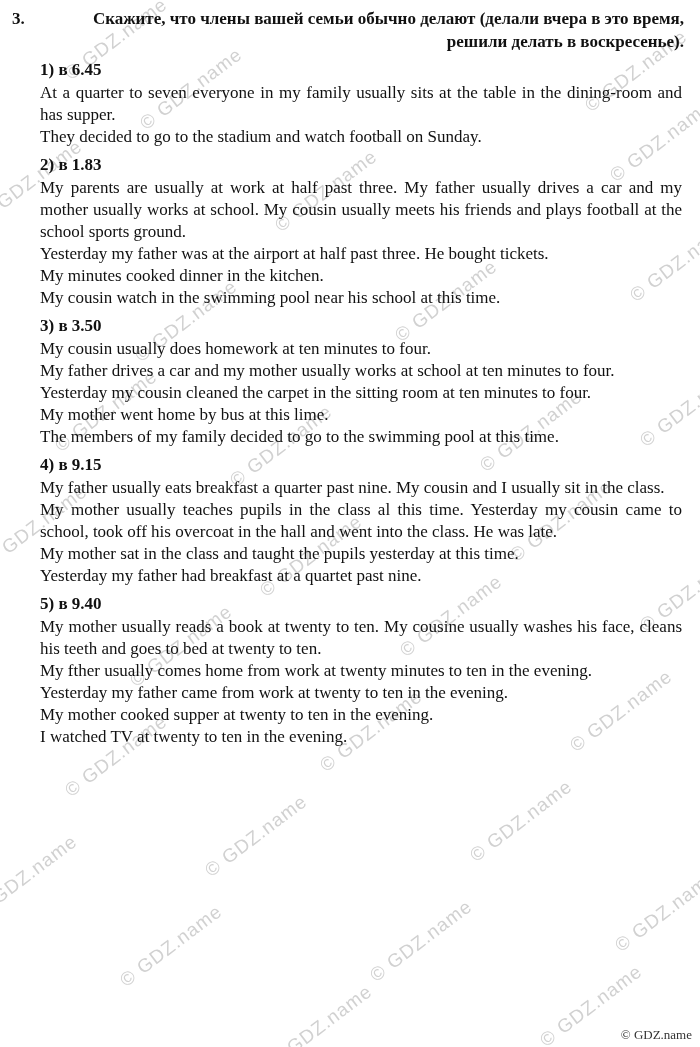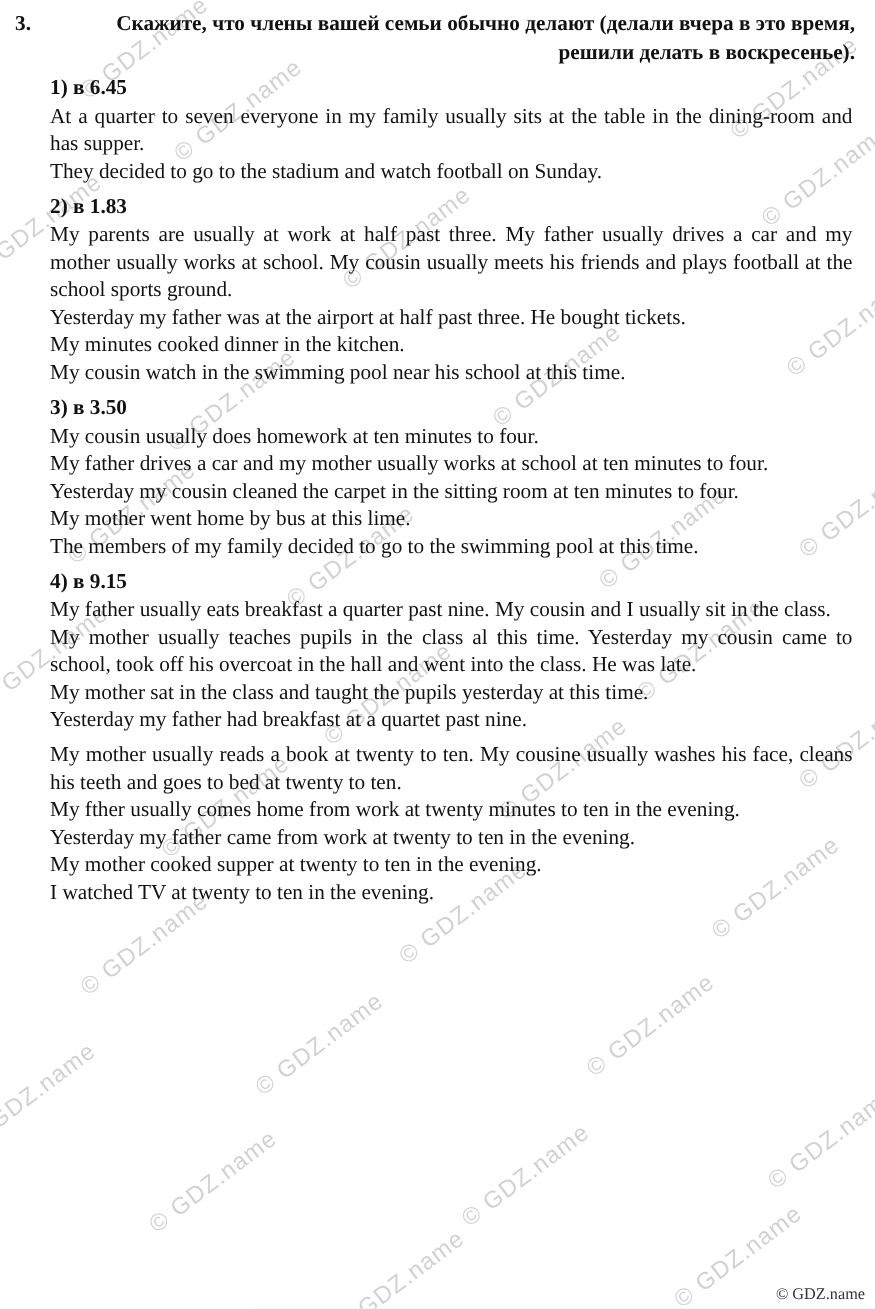--- a/index.html
+++ b/index.html
@@ -137,20 +137,21 @@
 
       <div class="sec">
         <div class="sec-h">4) в 9.15</div>
         <p class="para">My father usually eats breakfast a quarter past nine. My cousin and I usually sit in the class.</p>
         <p class="para">My mother usually teaches pupils in the class al this time. Yesterday my cousin came to school, took off his overcoat in the hall and went into the class. He was late.</p>
         <p class="para">My mother sat in the class and taught the pupils yesterday at this time.</p>
         <p class="para">Yesterday my father had breakfast at a quartet past nine.</p>
       </div>
 
       <div class="sec">
+        <div class="sec-h">5) в 9.40</div>
         <p class="para">My mother usually reads a book at twenty to ten. My cousine usually washes his face, cleans his teeth and goes to bed at twenty to ten.</p>
         <p class="para">My fther usually comes home from work at twenty minutes to ten in the evening.</p>
         <p class="para">Yesterday my father came from work at twenty to ten in the evening.</p>
         <p class="para">My mother cooked supper at twenty to ten in the evening.</p>
         <p class="para">I watched TV at twenty to ten in the evening.</p>
       </div>
 
     </div>
   </div>
 

